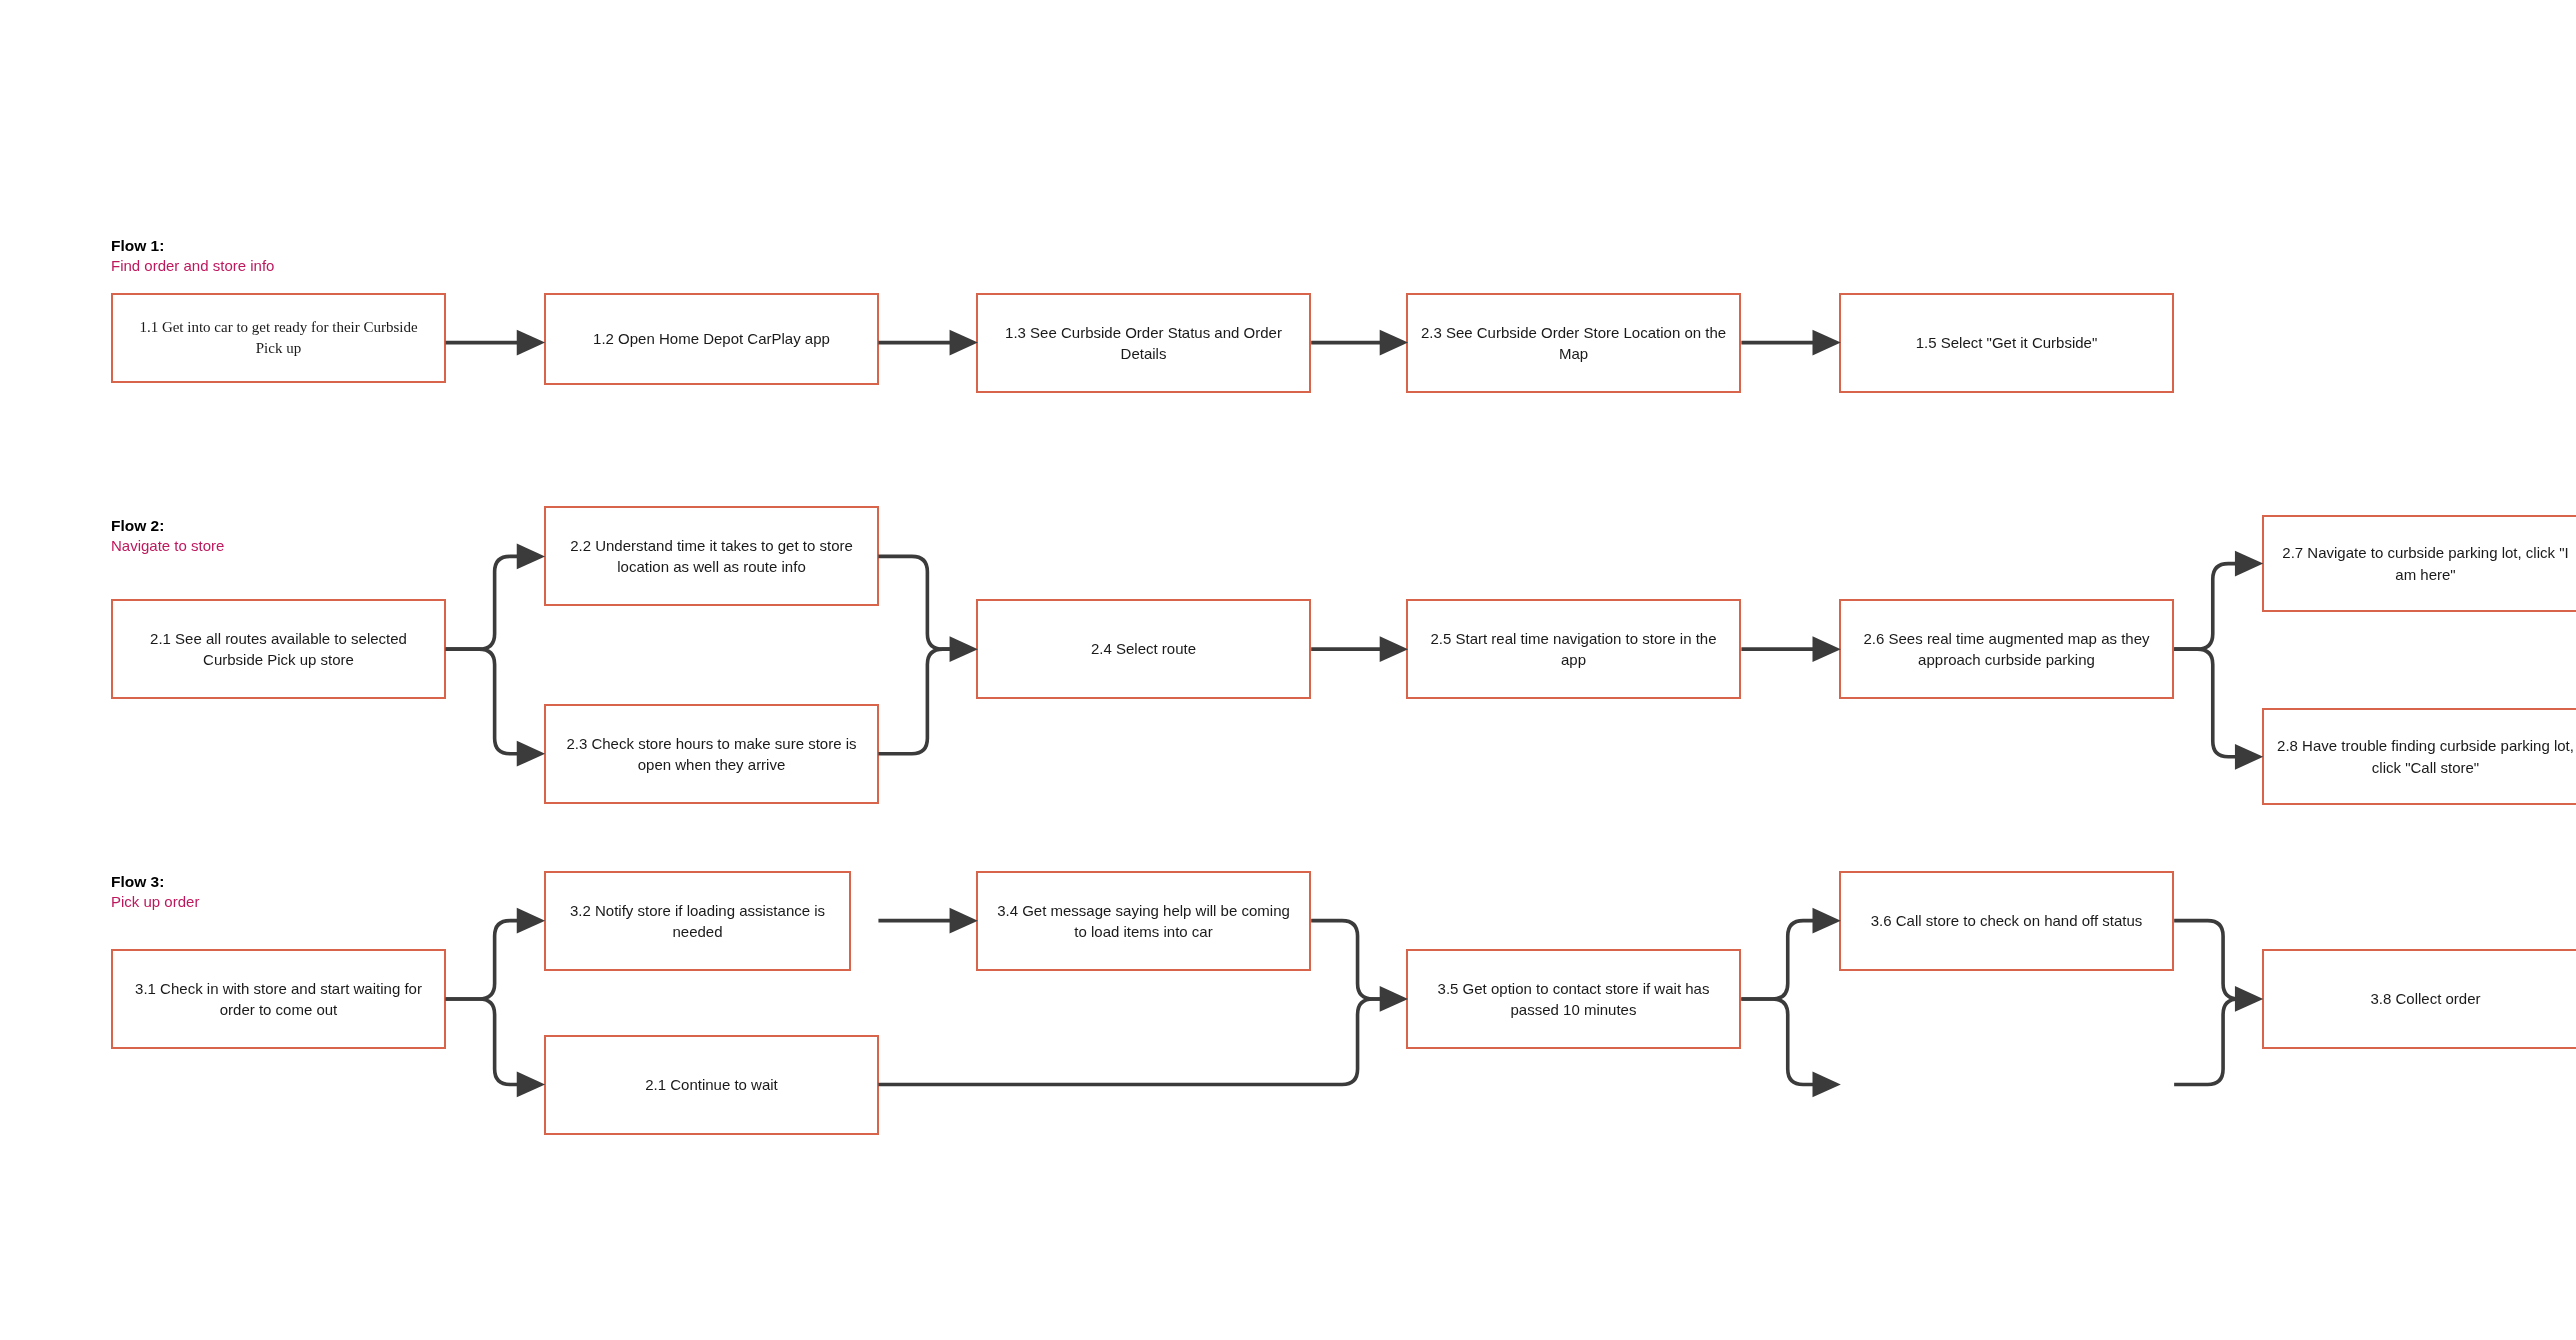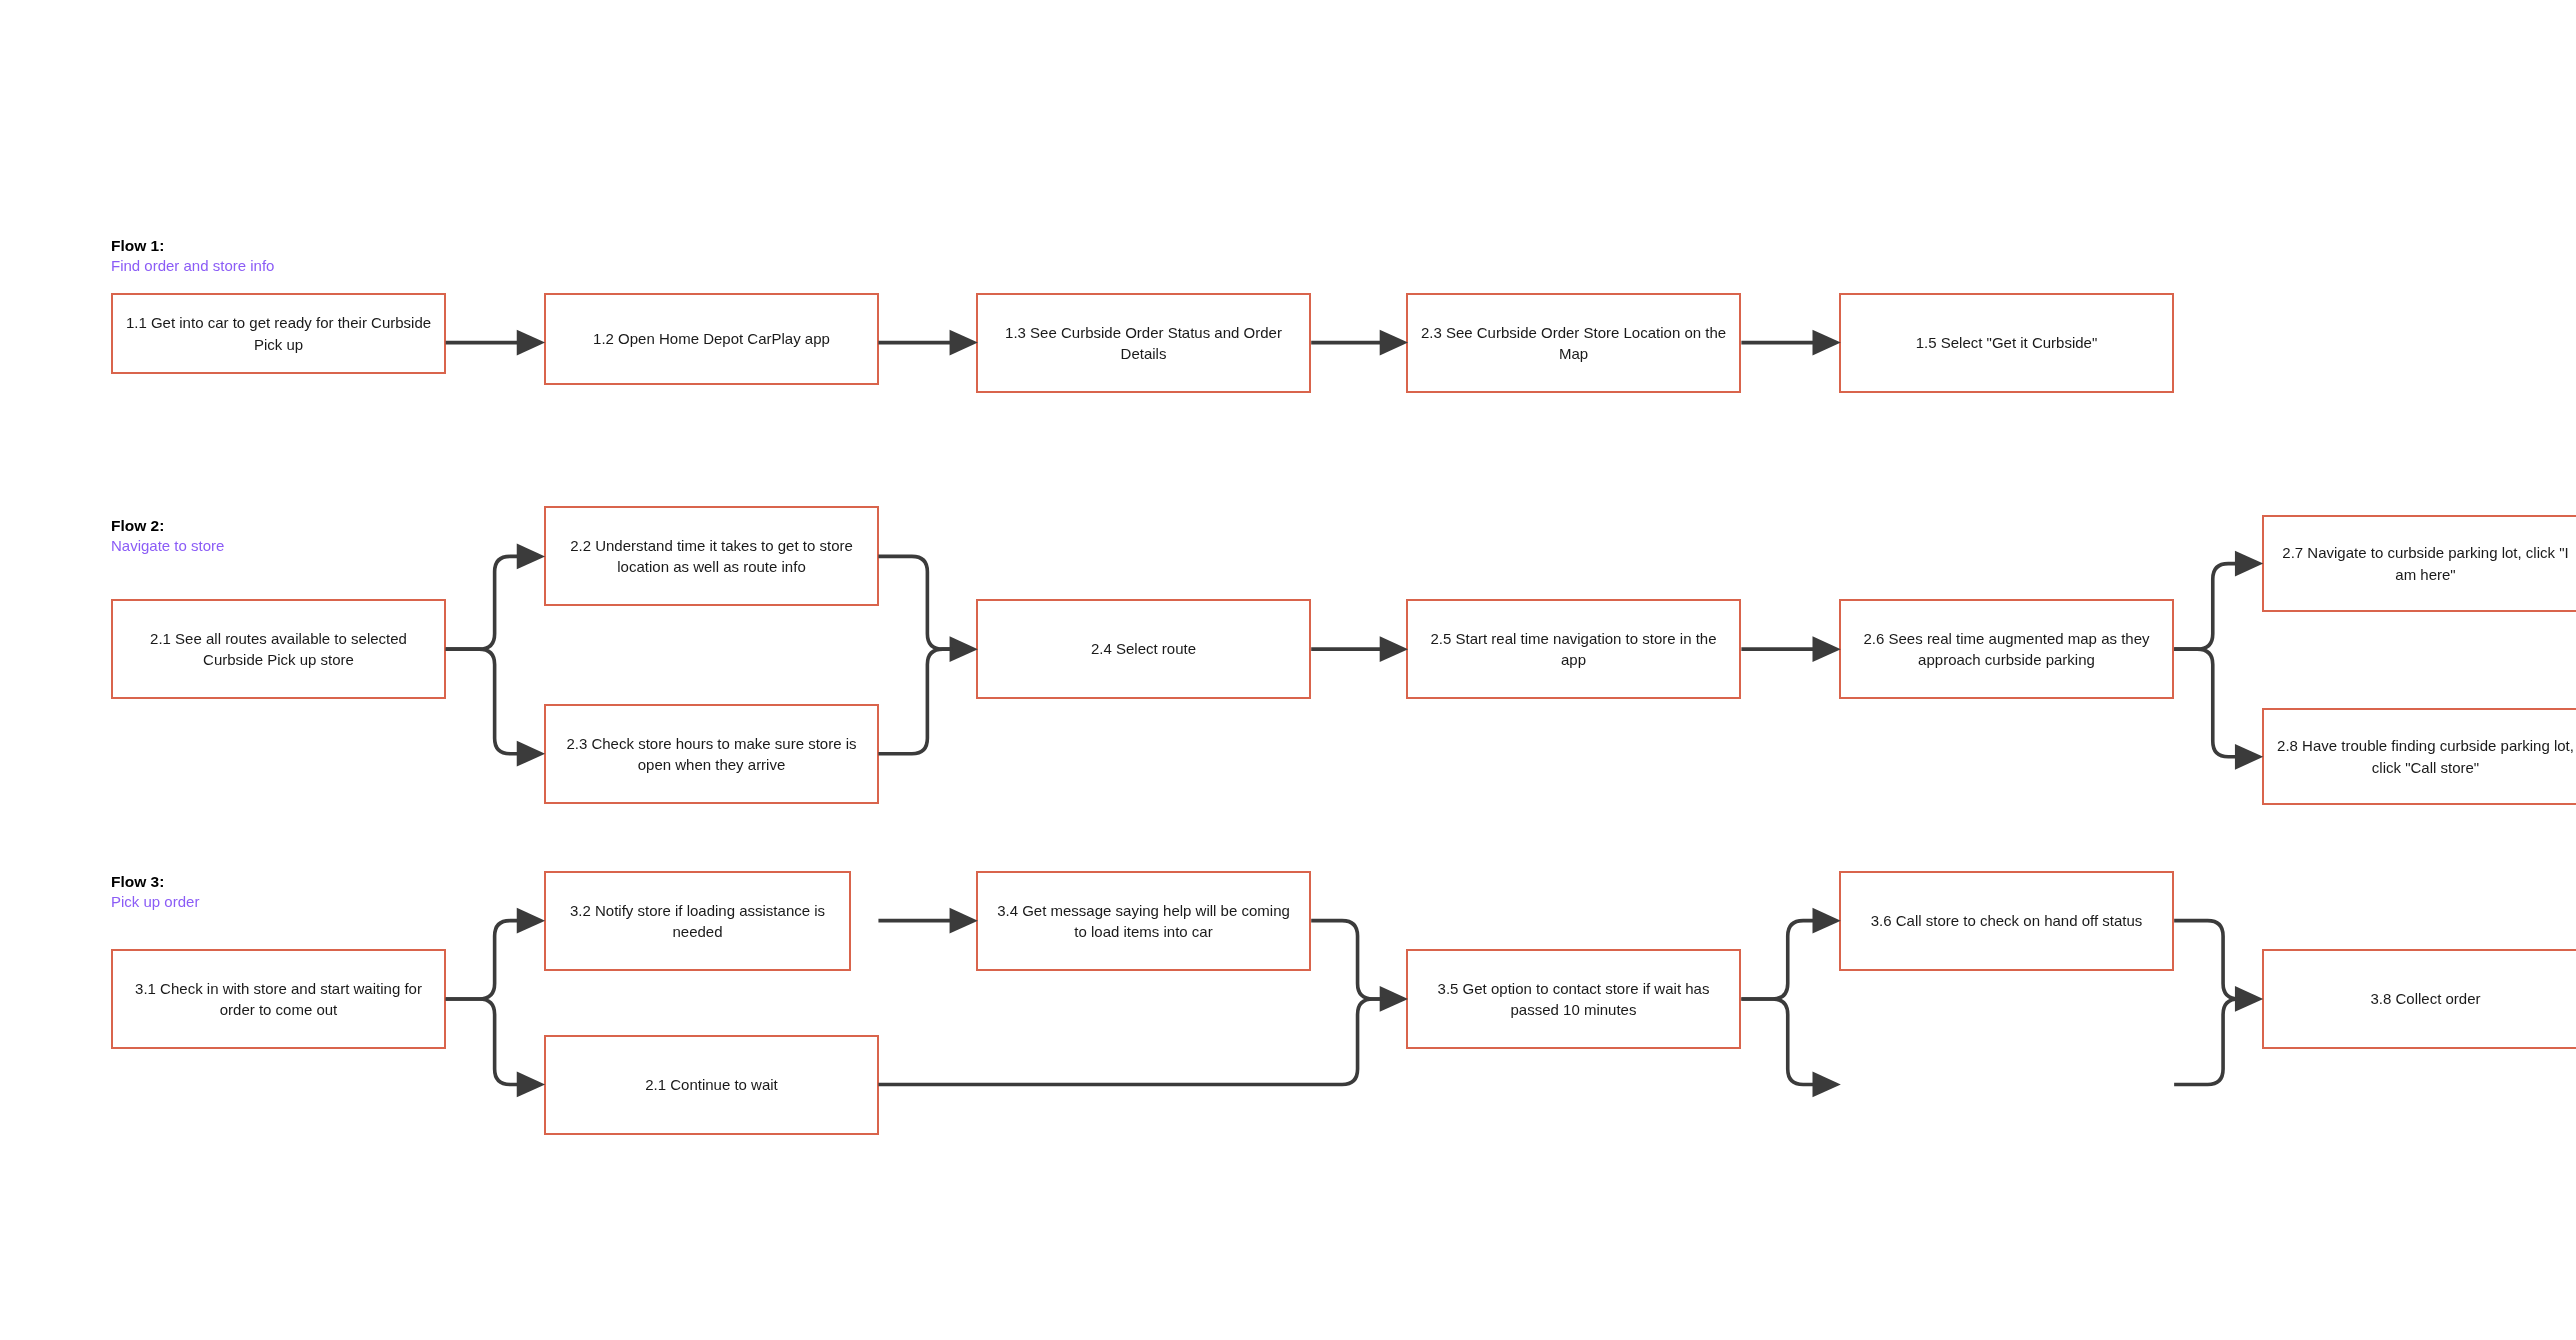--- a/index.html
+++ b/index.html
@@ -30,21 +30,21 @@
     font-size: 15.5px;
     font-weight: bold;
     line-height: 1.38;
     color: #000000;
   }
   .flow-label .flow-sub {
     display: block;
     font-size: 15px;
     font-weight: 400;
     line-height: 1.38;
-    color: #8b5cf6;
+    color: #be185d;
   }
 
   
   .node {
     position: absolute;
     box-sizing: border-box;
     border: 2.6px solid #d9644c;
     background: #ffffff;
     display: flex;
     align-items: center;
@@ -84,21 +84,21 @@
 </head>
 <body>
 
 <div id="canvas">
 
   <div class="flow-label" style="left:111px; top:209px;margin-top:26px;">
     <span class="flow-title">Flow 1:</span>
     <span class="flow-sub">Find order and store info</span>
   </div>
 
-  <div class="node" style="left:111px; top:293px; width:335px; height:81px;">
+  <div class="node" style="left:111px; top:293px; width:335px; height:90px;font-family:Liberation Serif, serif;">
     <span class="node-text">1.1 Get into car to get ready for their Curbside Pick up</span>
   </div>
   <div class="node" style="left:544px; top:293px; width:335px; height:92px;">
     <span class="node-text">1.2 Open Home Depot CarPlay app</span>
   </div>
   <div class="node" style="left:976px; top:293px; width:335px; height:100px;">
     <span class="node-text">1.3 See Curbside Order Status and Order Details</span>
   </div>
   <div class="node" style="left:1406px; top:293px; width:335px; height:100px;">
     <span class="node-text">2.3 See Curbside Order Store Location on the Map</span>

